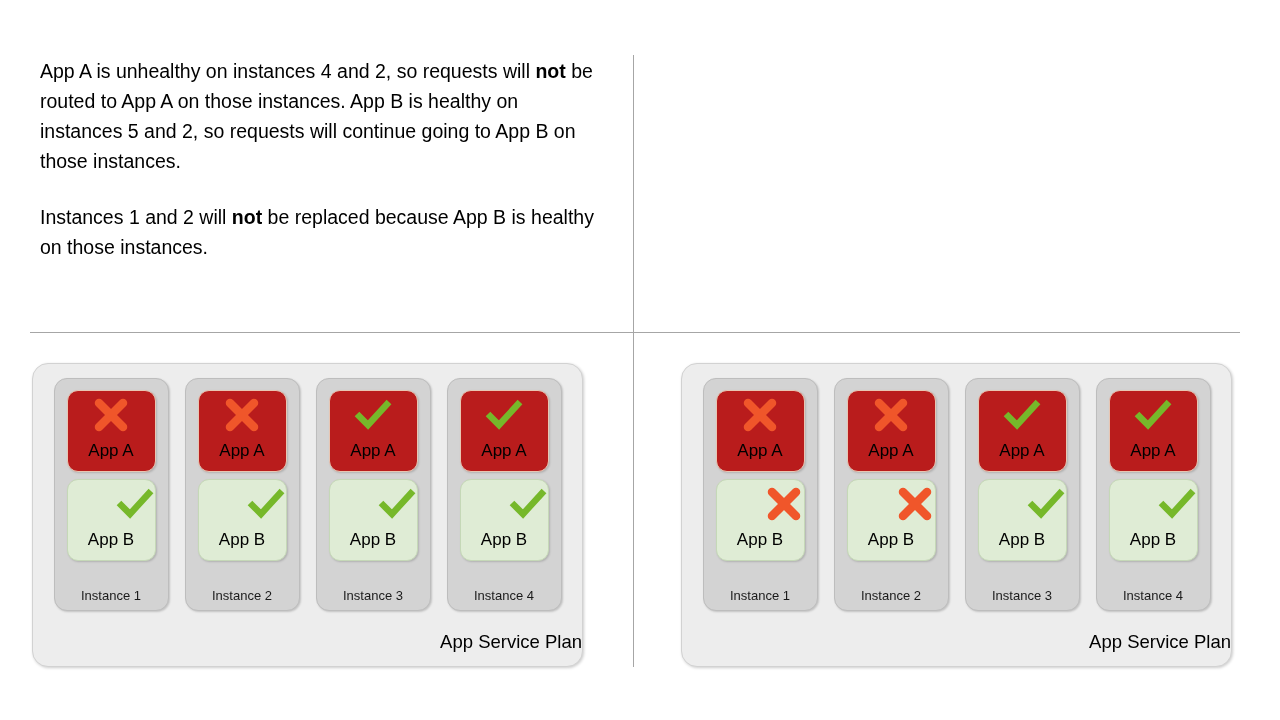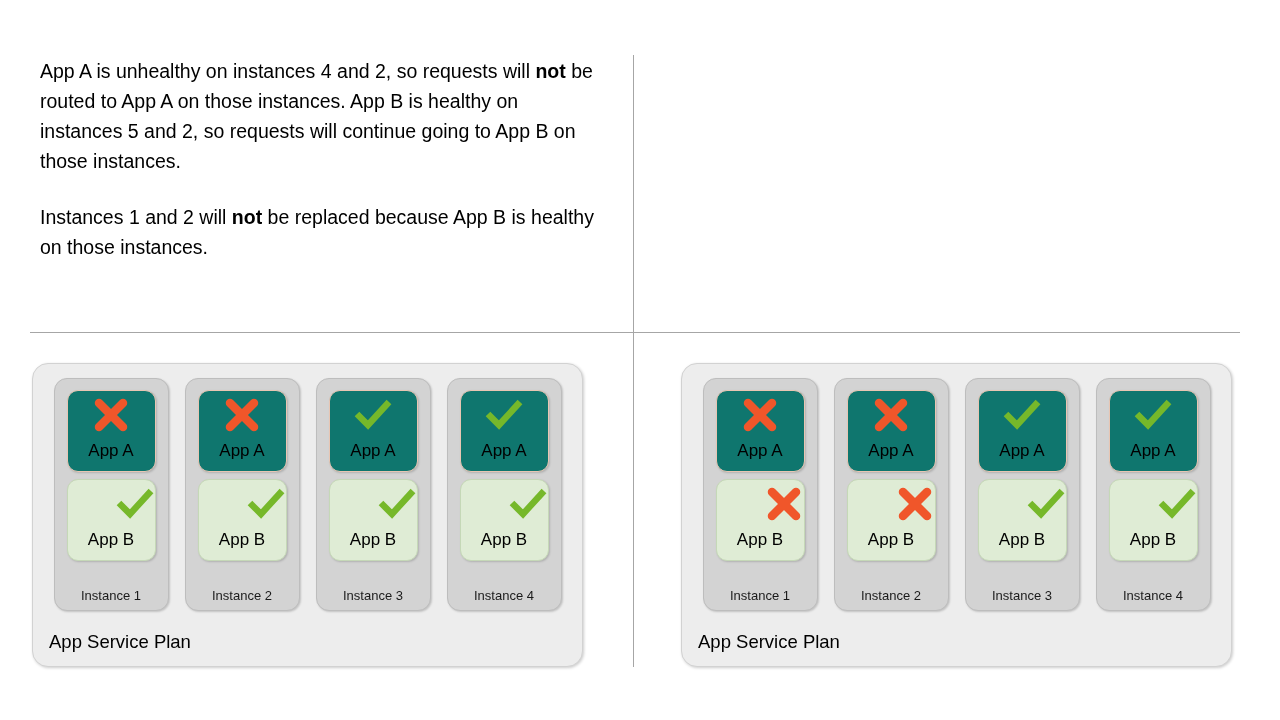--- a/index.html
+++ b/index.html
@@ -91,21 +91,21 @@
     border-radius: 11px;
     box-sizing: border-box;
     display: flex;
     flex-direction: column;
     align-items: center;
     justify-content: flex-start;
     position: relative;
     box-shadow: 1px 1px 2px rgba(0,0,0,0.16);
   }
   .app-box.app-a {
-    background: #0f766e;
+    background: #b91c1c;
     border: 1px solid #e8c6b3;
     margin-bottom: 7px;
   }
   .app-box.app-b {
     background: #dfecd5;
     border: 1px solid #c5d8b7;
     align-items: flex-end;
   }
   .app-label {
     font-size: 17px;
@@ -125,23 +125,23 @@
   .instance-label {
     margin-top: auto;
     margin-bottom: 6px;
     font-size: 13px;
     line-height: 17px;
     color: #1a1a1a;
   }
 
   .plan-label {
     position: absolute;
-    left: 16px; right: 0;
+    left: 4px; right: 0;
     bottom: 14px;
-    text-align: left;
+    text-align: right;
     font-size: 18.5px;
     line-height: 20px;
     color: #000;
   }
 </style>
 </head>
 <body>
 
 <div class="divider-h"></div>
 <div class="divider-v"></div>

